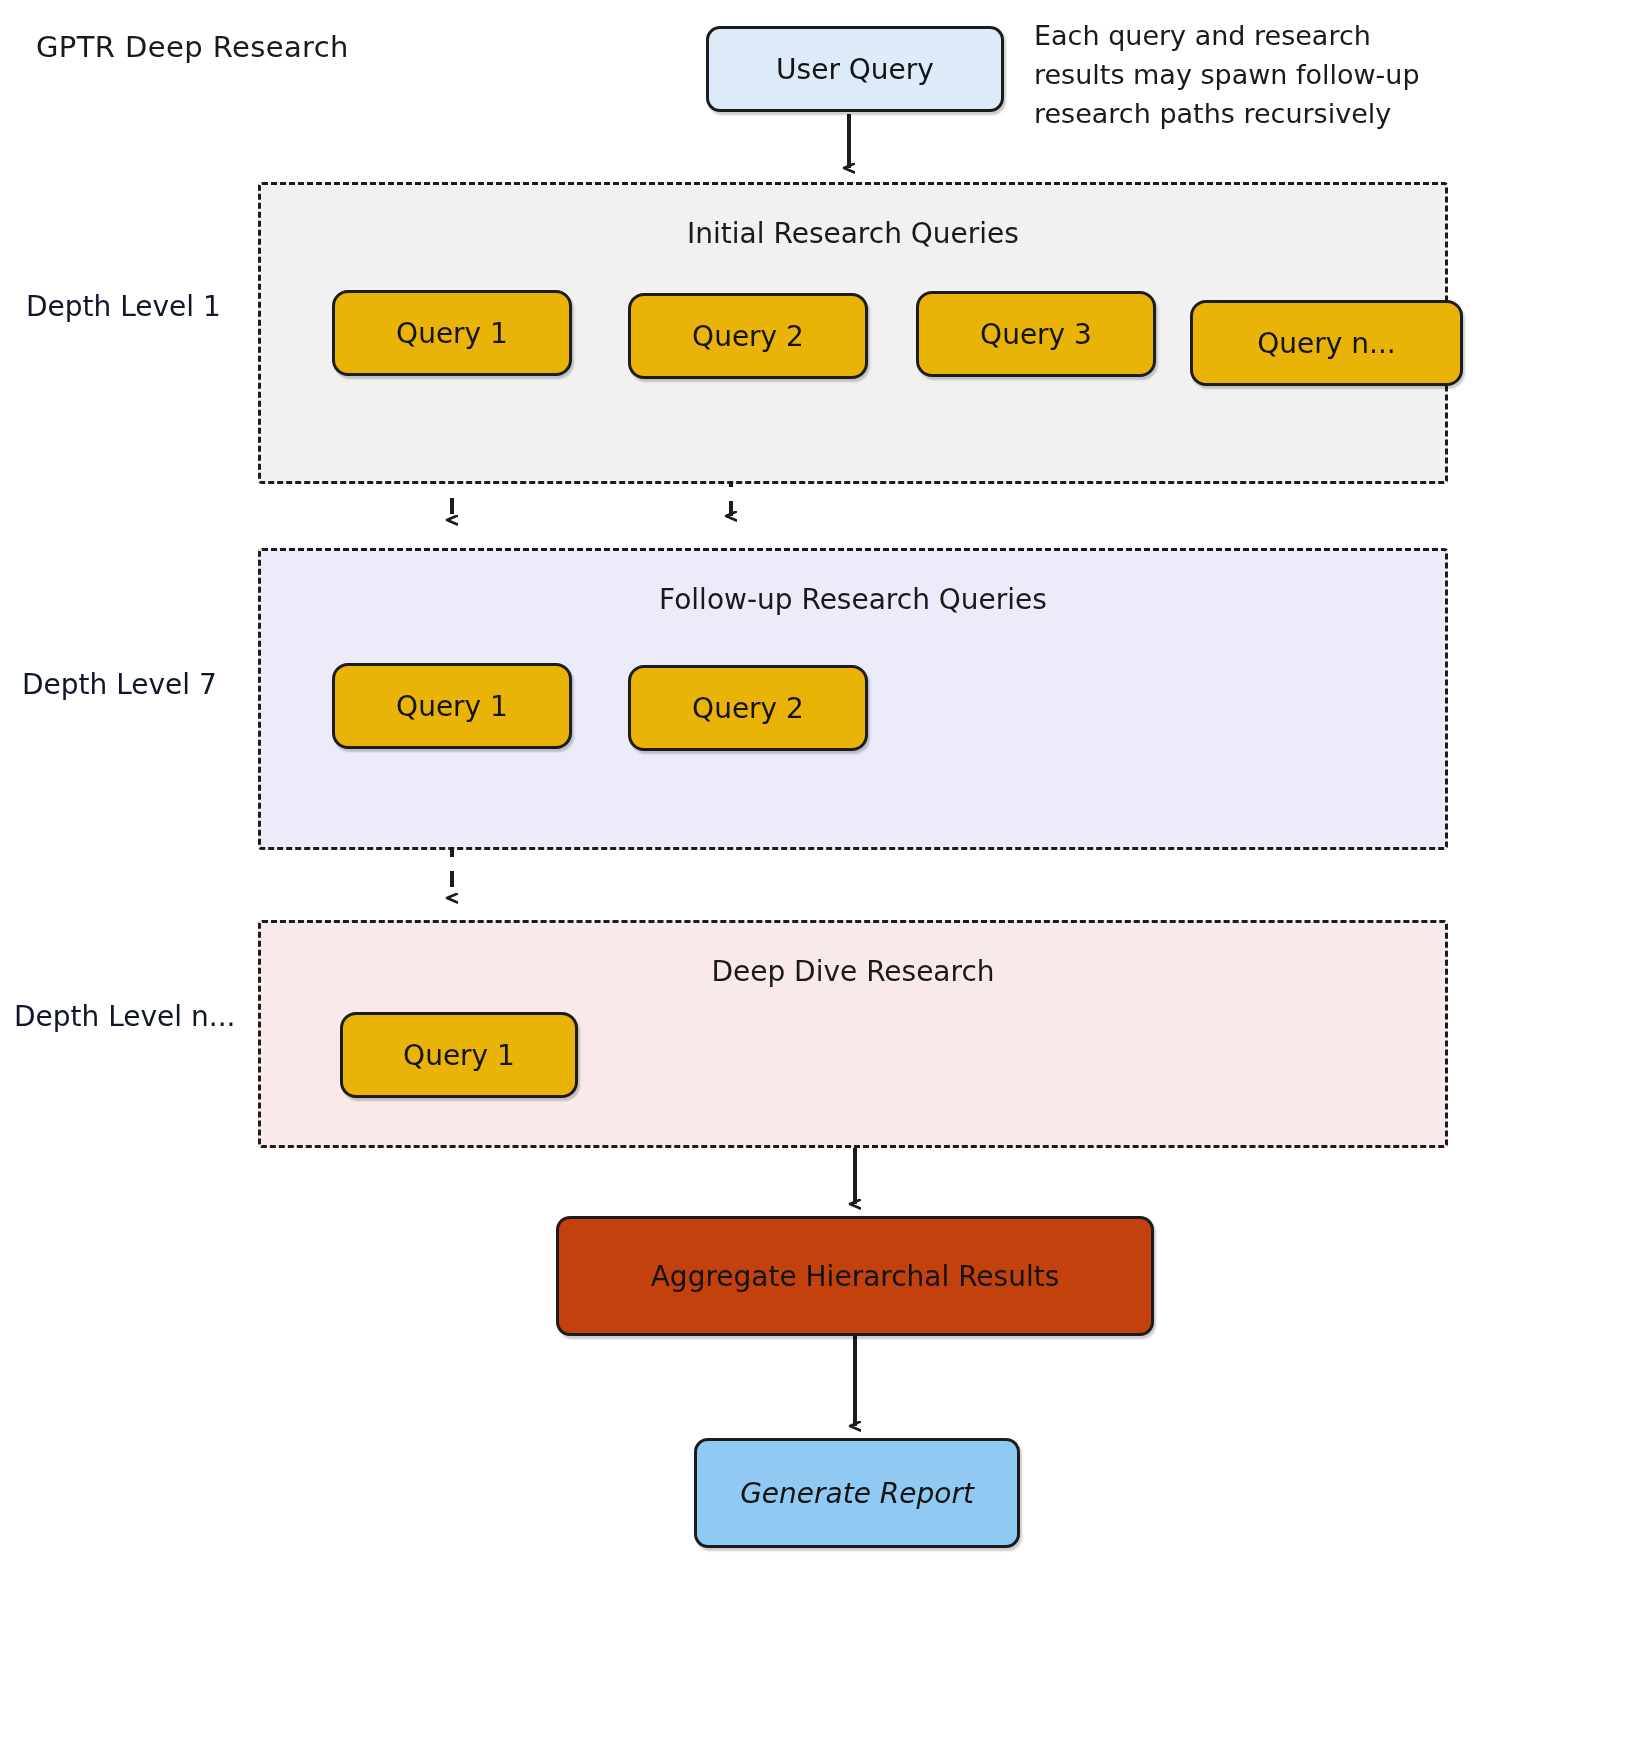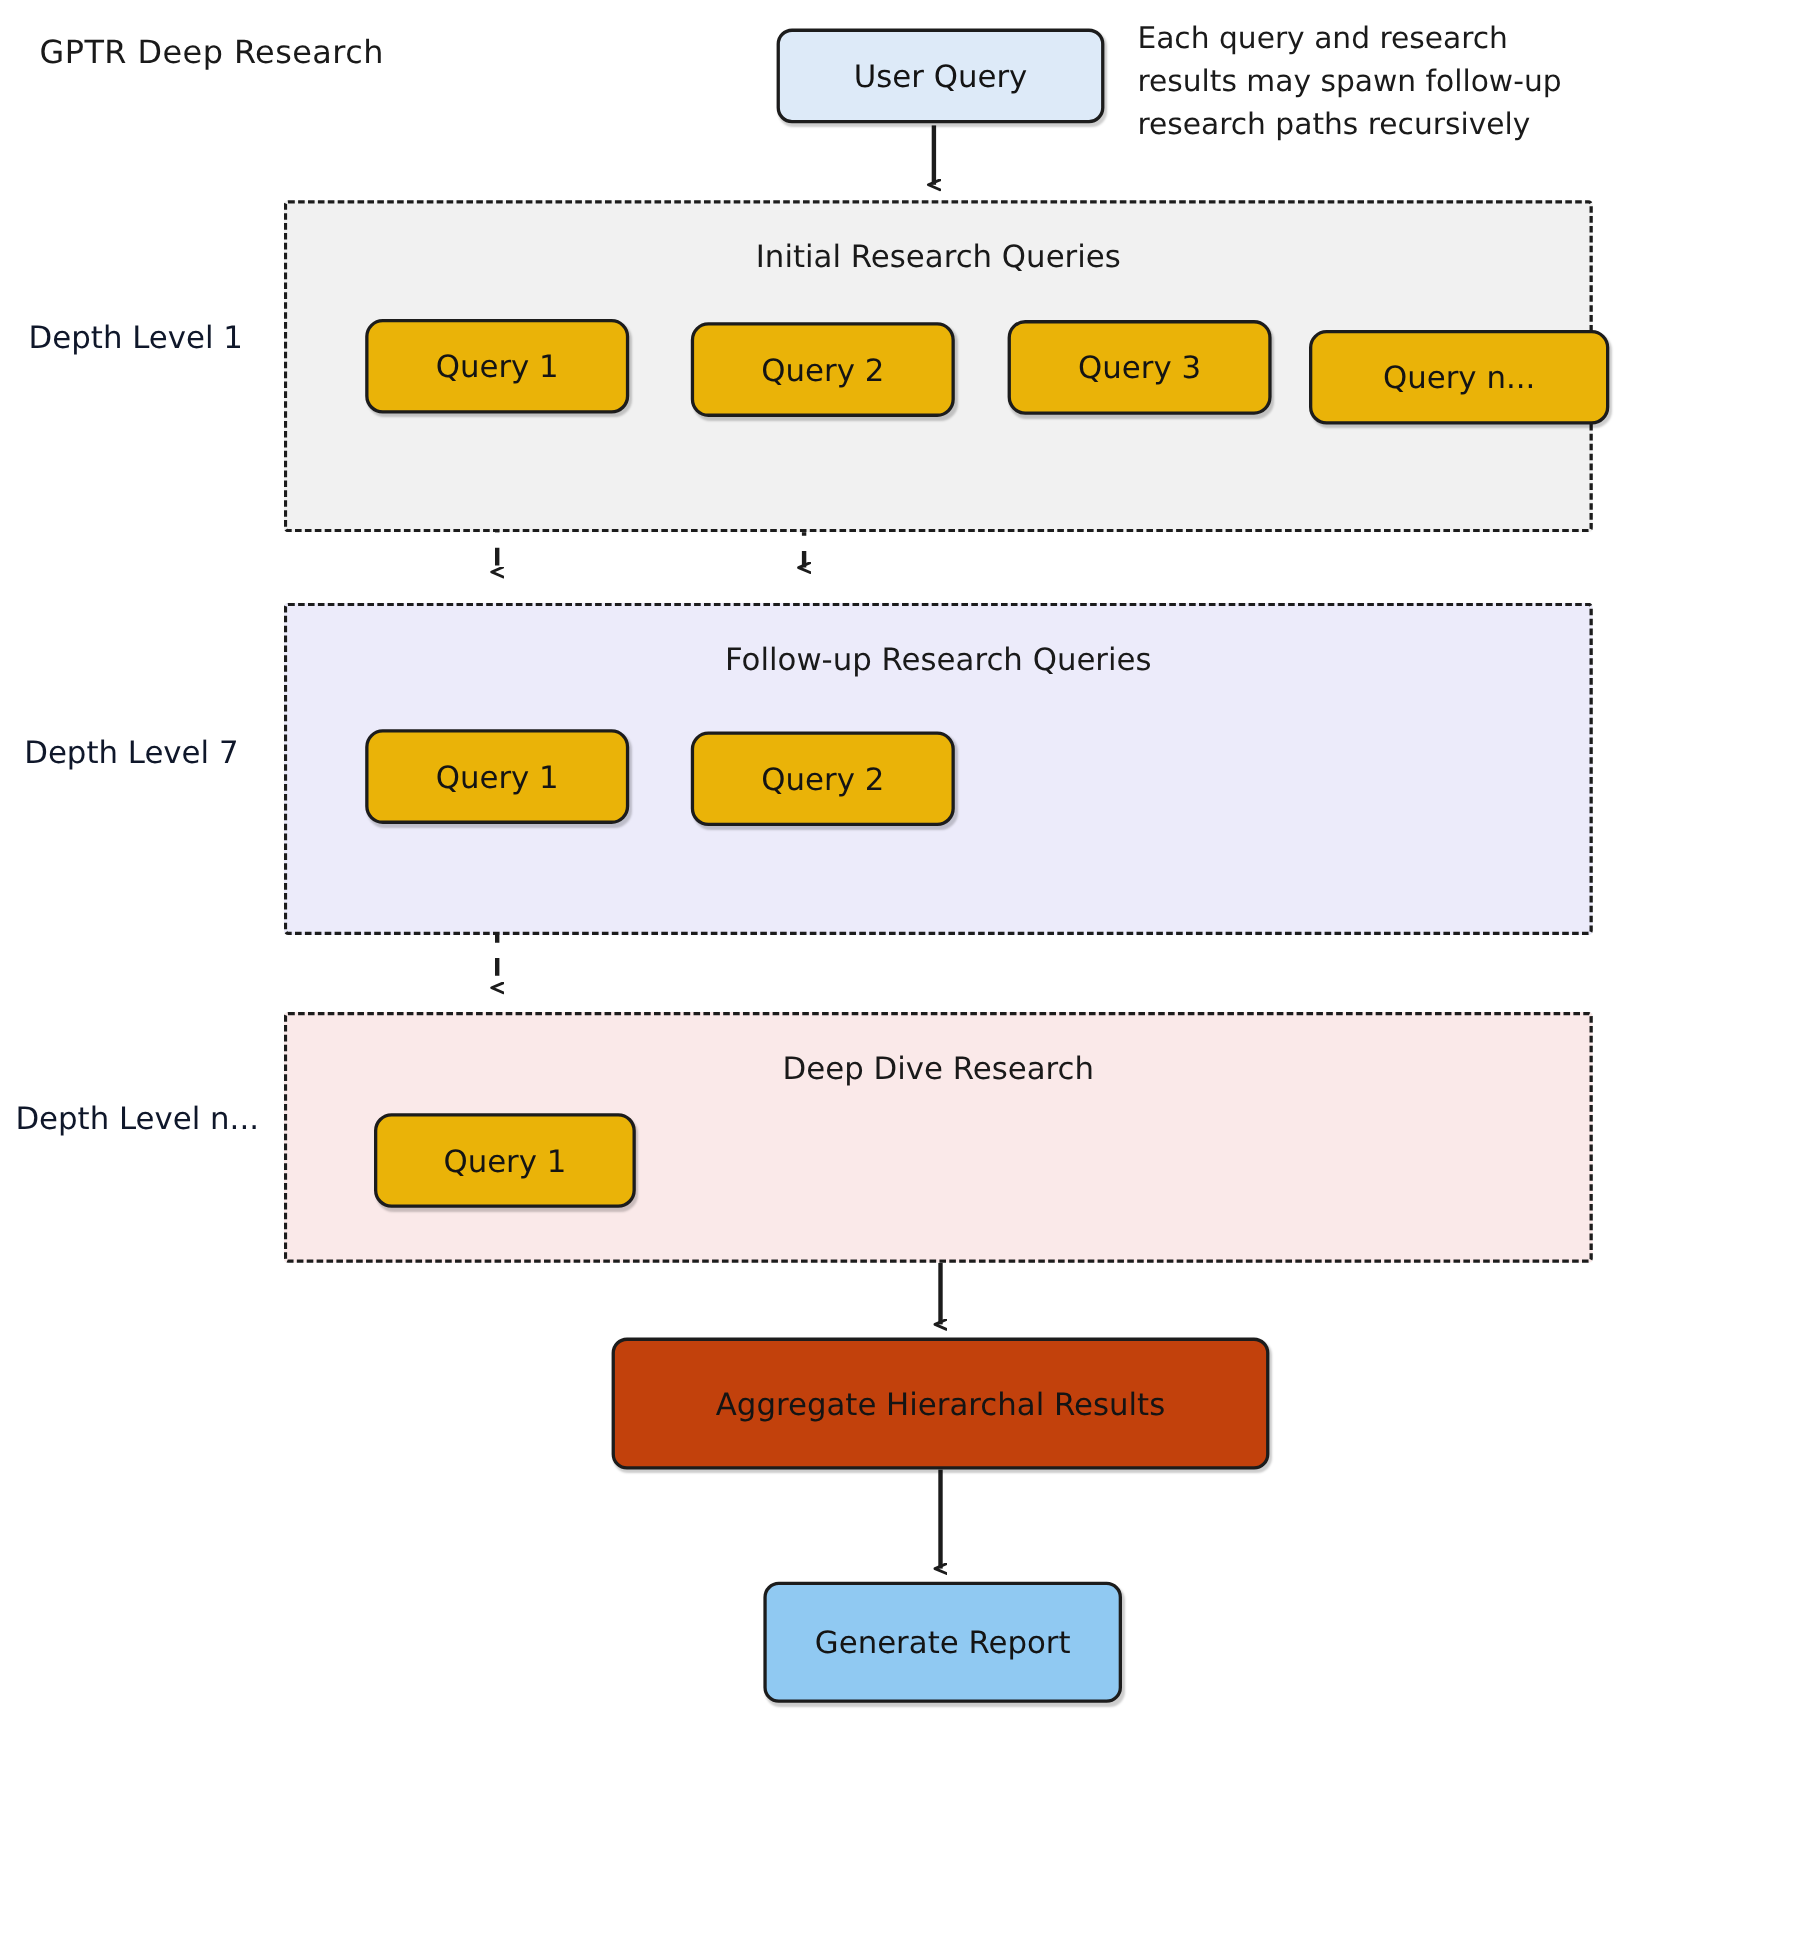--- a/index.html
+++ b/index.html
@@ -144,20 +144,21 @@
   #node-aggregate {
     left: 556px; top: 1216px;
     width: 598px; height: 120px;
     background: #c2410c;
   }
 
   #node-report {
     left: 694px; top: 1438px;
     width: 326px; height: 110px;
     background: #90c9f2;
+    font-style: italic;
   }
 </style>
 </head>
 <body>
 
 <div id="canvas">
 
   <div class="diagram-title">GPTR Deep Research</div>
 
   <div class="side-note">Each query and research results may spawn follow-up research paths recursively</div>

